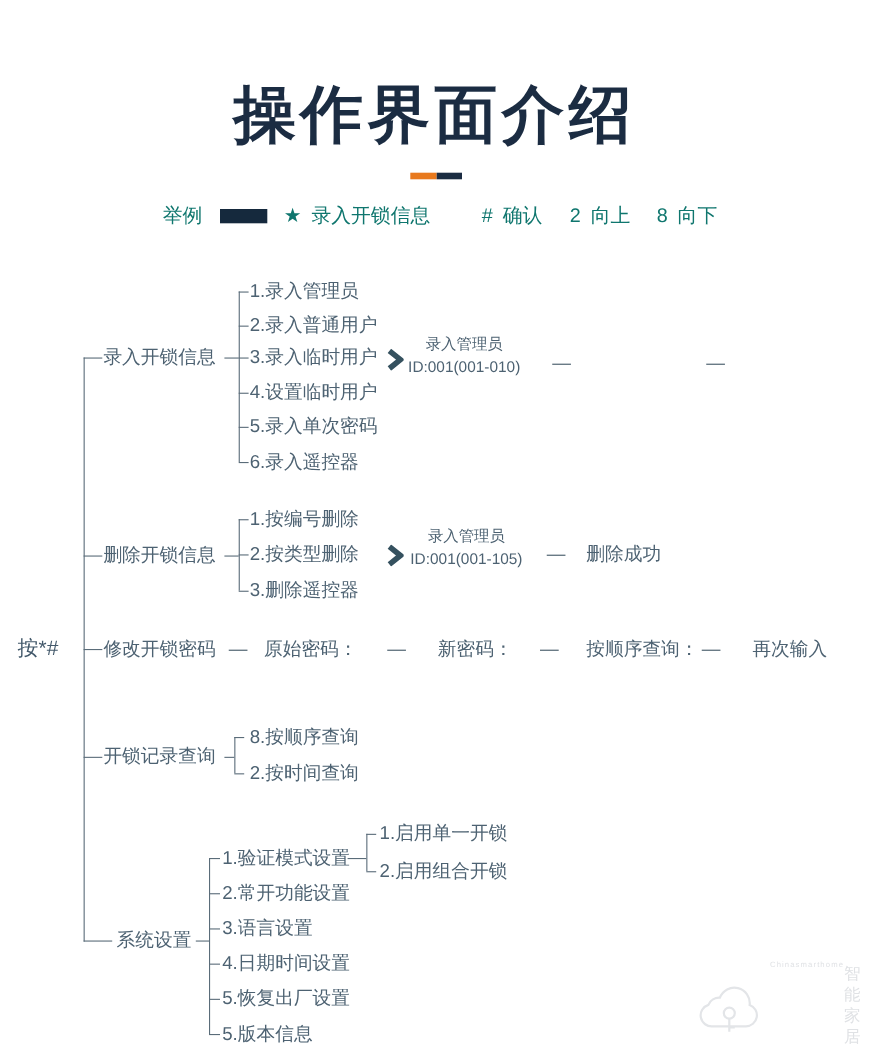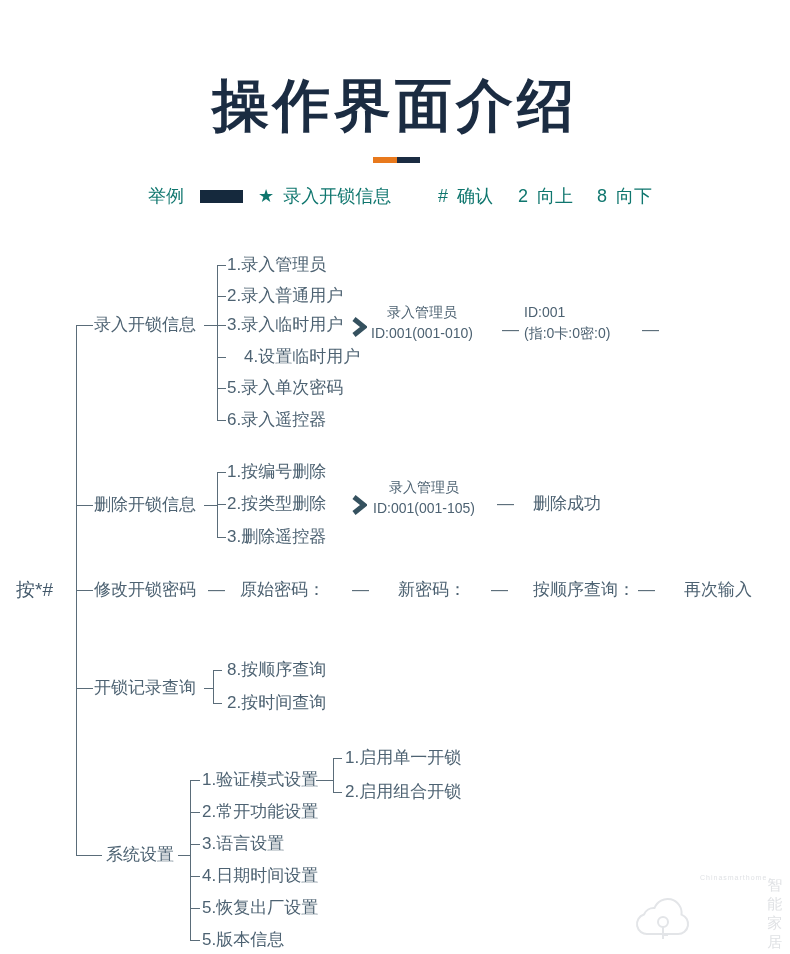--- a/index.html
+++ b/index.html
@@ -80,38 +80,34 @@
   <i class="vl" style="left:217px;top:265px;height:155px"></i>
   <i class="hl" style="left:217px;top:265px;width:9px"></i>
   <i class="hl" style="left:217px;top:296px;width:9px"></i>
   <i class="hl" style="left:217px;top:325px;width:9px"></i>
   <i class="hl" style="left:217px;top:357px;width:9px"></i>
   <i class="hl" style="left:217px;top:388px;width:9px"></i>
   <i class="hl" style="left:217px;top:420px;width:9px"></i>
   <span class="t" style="left:227px;top:254px">1.录入管理员</span>
   <span class="t" style="left:227px;top:285px">2.录入普通用户</span>
   <span class="t" style="left:227px;top:314px">3.录入临时用户</span>
-  <span class="t" style="left:244px;top:346px">4.设置临时用户</span>
+  <span class="t" style="left:227px;top:346px">4.设置临时用户</span>
   <span class="t" style="left:227px;top:377px">5.录入单次密码</span>
   <span class="t" style="left:227px;top:409px">6.录入遥控器</span>
 
   <span class="arrow" style="left:351px;top:317px">
     <svg width="16" height="20" viewBox="0 0 16 20">
         <path d="M3 2 L13 10 L3 18" fill="none" stroke="#35515f" stroke-width="5"></path>
       </svg>
   </span>
   <div class="blk" style="left:370px;top:302px;width:104px">
     <span>录入管理员</span>
     <span>ID:001(001-010)</span>
   </div>
   <span class="dash" style="left:502px;top:319px">—</span>
-  <div class="blk la" style="left:524px;top:302px">
-    <span>ID:001</span>
-    <span>(指:0卡:0密:0)</span>
-  </div>
   <span class="dash" style="left:642px;top:319px">—</span>
 
   <span class="t" style="left:94px;top:494px">删除开锁信息</span>
   <i class="hl" style="left:204px;top:505px;width:13px"></i>
   <i class="vl" style="left:217px;top:472px;height:65px"></i>
   <i class="hl" style="left:217px;top:472px;width:9px"></i>
   <i class="hl" style="left:217px;top:504px;width:9px"></i>
   <i class="hl" style="left:217px;top:537px;width:9px"></i>
   <span class="t" style="left:227px;top:461px">1.按编号删除</span>
   <span class="t" style="left:227px;top:493px">2.按类型删除</span>

